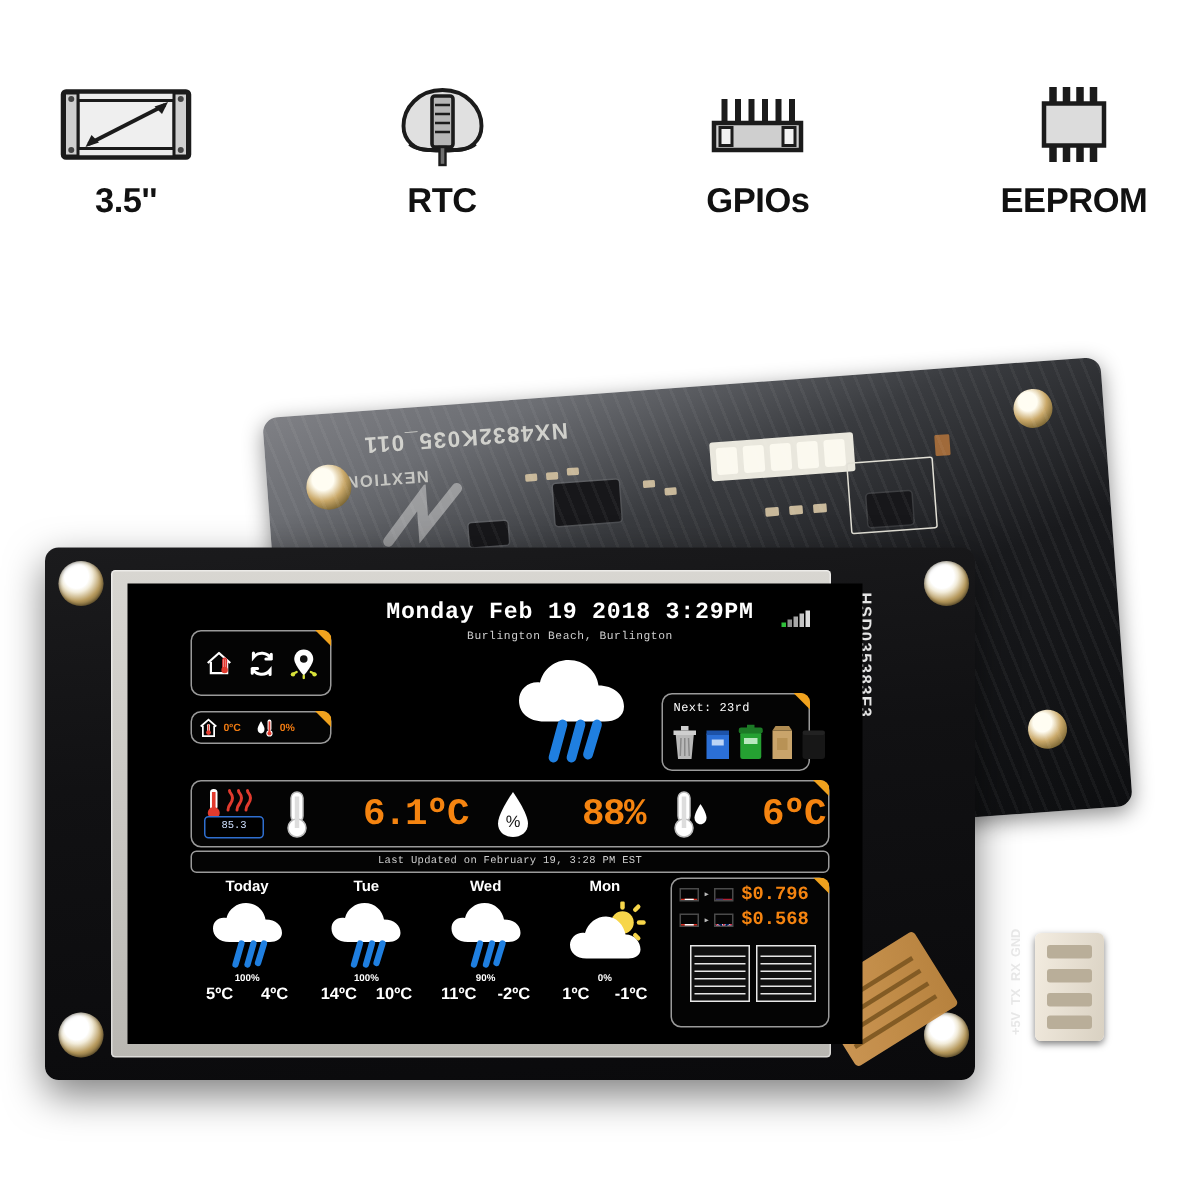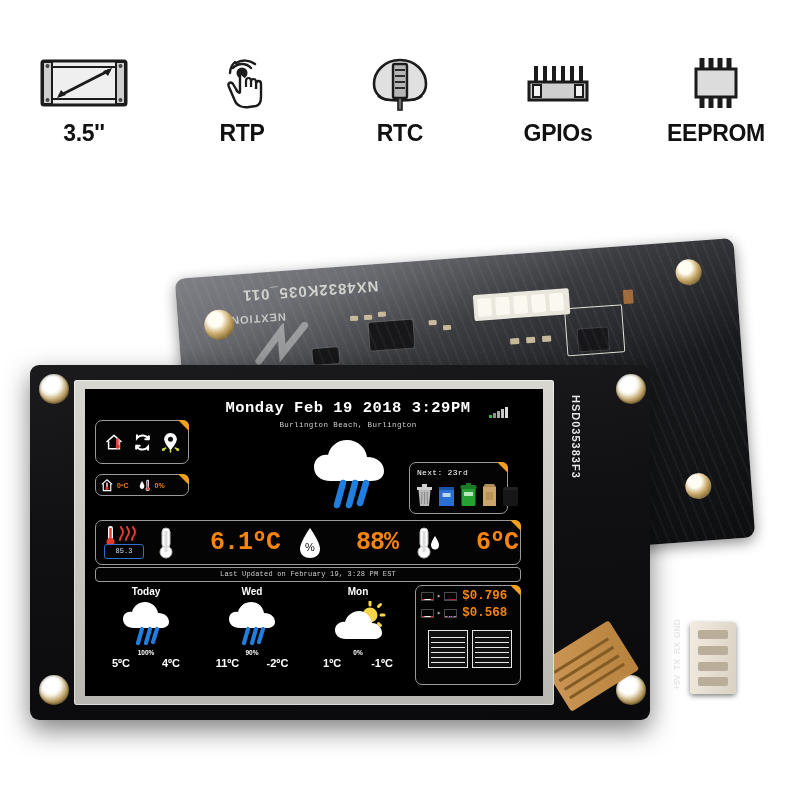--- a/index.html
+++ b/index.html
@@ -39,21 +39,21 @@
   
   .module{position:absolute;left:30px;top:125px;width:620px;height:355px;
      background:linear-gradient(175deg,#1b1b1d 0%,#111113 40%,#0a0a0c 100%);
      border-radius:9px;box-shadow:0 10px 26px rgba(0,0,0,.5);}
   .mnt{position:absolute;width:30px;height:30px;border-radius:50%;
      background:radial-gradient(circle at 40% 34%,#ffffff 0 30%,#f2ecda 40%,#b79a5e 62%,#6d5a2e 84%,#241d10 100%);
      box-shadow:inset 0 0 3px rgba(0,0,0,.6);}
   .bezel{position:absolute;left:44px;top:15px;width:480px;height:325px;
      background:linear-gradient(180deg,#d8d6d1,#b9b7b2);border-radius:3px;padding:6px;box-sizing:border-box;
      box-shadow:inset 0 0 0 1px rgba(255,255,255,.5);}
-  .lcd{position:absolute;left:55px;top:24px;width:458px;height:307px;background:#000;overflow:hidden;}
+  .lcd{position:absolute;left:55px;top:24px;width:458px;height:307px;background:#000;overflow:hidden;padding-left:32px;}
   .sidelbl{position:absolute;left:540px;top:30px;color:#e6e6e6;font-size:11px;font-weight:bold;
      letter-spacing:1px;font-family:"Liberation Sans",sans-serif;writing-mode:vertical-rl;}
   .flex-tail{position:absolute;left:520px;top:272px;width:80px;height:58px;
      background:linear-gradient(110deg,#d8a05a,#c08840);border-radius:3px;transform:rotate(-32deg);opacity:.95;}
   .flex-tail i{position:absolute;left:6px;width:64px;height:3px;background:#8a6026;}
 
   
   .ui{position:relative;width:100%;height:100%;color:#fff;font-family:"Liberation Mono",monospace;}
   .panel{position:absolute;border:1px solid #9a9a9a;border-radius:7px;background:#040404;box-sizing:border-box;}
   .panel .dogear{position:absolute;right:-1px;top:-1px;width:0;height:0;
@@ -125,36 +125,20 @@
           <circle cx="80.5" cy="43" r="2" fill="#444"></circle>
         <line x1="19" y1="39" x2="70" y2="13" stroke="#1b1b1b" stroke-width="2.6"></line>
         <polygon points="17,41 26,38 21,33" fill="#1b1b1b"></polygon>
         <polygon points="72,11 63,14 68,19" fill="#1b1b1b"></polygon>
       </svg>
     </div>
     <div class="flabel">3.5''</div>
   </div>
 
 
-  <div class="feature">
-    <div class="glyph">
-      <svg width="58" height="58" viewBox="0 0 58 58">
-        <g fill="none" stroke="#1b1b1b" stroke-width="2.4" stroke-linecap="round">
-          <path d="M20 14 A12 12 0 0 1 38 14"></path>
-          <path d="M23 9 A17 17 0 0 1 42 10"></path>
-          <path d="M17 19 A16 16 0 0 1 22 8"></path>
-        </g>
-        <circle cx="29" cy="19" r="5.5" fill="#1b1b1b"></circle>
-        <path d="M27 20 L27 38 C27 40 24 38 23 35 L20 30 C18 27 14 29 16 33 L22 47 C24 52 30 54 36 53 L43 52 C47 51 48 47 48 43 L48 30 C48 26 43 26 43 30 L43 35" fill="#fff" stroke="#1b1b1b" stroke-width="2.4" stroke-linejoin="round"></path>
-        <path d="M43 34 L43 28 C43 24 38 24 38 28 L38 33" fill="#fff" stroke="#1b1b1b" stroke-width="2.2"></path>
-        <path d="M38 33 L38 27 C38 23 33 23 33 27 L33 33" fill="#fff" stroke="#1b1b1b" stroke-width="2.2"></path>
-      </svg>
-    </div>
-    <div class="flabel">RTP</div>
-  </div>
 
   <div class="feature">
     <div class="glyph">
       <svg width="64" height="58" viewBox="0 0 64 58">
         <path d="M32 6 C16 6 6 18 6 30 C6 40 14 46 22 46 L42 46 C50 46 58 40 58 30 C58 18 48 6 32 6 Z" fill="#e0e0e0" stroke="#1b1b1b" stroke-width="2.6"></path>
         <path d="M10 42 C16 48 48 48 54 42" fill="none" stroke="#1b1b1b" stroke-width="2.4"></path>
         <rect x="25" y="10" width="14" height="34" rx="2" fill="#b6b6b6" stroke="#1b1b1b" stroke-width="2.4"></rect>
         <g stroke="#1b1b1b" stroke-width="1.8">
           <line x1="27" y1="16" x2="37" y2="16"></line>
             <line x1="27" y1="22" x2="37" y2="22"></line>
@@ -437,20 +421,38 @@
                 </g>
               </svg>
             </div>
             <div class="pop">100%</div>
             <div class="temps">
               <span>5ºC</span>
               <span>4ºC</span>
             </div>
           </div>
 
+          <div class="fc">
+            <div class="day">Tue</div>
+            <div class="ic">
+              <svg width="56" height="46" viewBox="0 0 56 46">
+                <path d="M16 27 C9 27 5 23 5 18 C5 13 9 10 14 11 C15.5 5 21 1 27 1 C34 1 39 6 40 12 C47 12 51 16 51 21 C51 25 47 27 43 27 Z" fill="#fff"></path>
+                <g stroke="#1f7fe0" stroke-width="4.2" stroke-linecap="round">
+                  <line x1="24" y1="28" x2="20" y2="42"></line>
+                  <line x1="32" y1="28" x2="28" y2="42"></line>
+                  <line x1="39" y1="28" x2="35" y2="41"></line>
+                </g>
+              </svg>
+            </div>
+            <div class="pop">100%</div>
+            <div class="temps">
+              <span>14ºC</span>
+              <span>10ºC</span>
+            </div>
+          </div>
 
           <div class="fc">
             <div class="day">Wed</div>
             <div class="ic">
               <svg width="56" height="46" viewBox="0 0 56 46">
                 <path d="M16 27 C9 27 5 23 5 18 C5 13 9 10 14 11 C15.5 5 21 1 27 1 C34 1 39 6 40 12 C47 12 51 16 51 21 C51 25 47 27 43 27 Z" fill="#fff"></path>
                 <g stroke="#1f7fe0" stroke-width="4.2" stroke-linecap="round">
                   <line x1="24" y1="28" x2="20" y2="42"></line>
                   <line x1="32" y1="28" x2="28" y2="42"></line>
                   <line x1="39" y1="28" x2="35" y2="41"></line>

